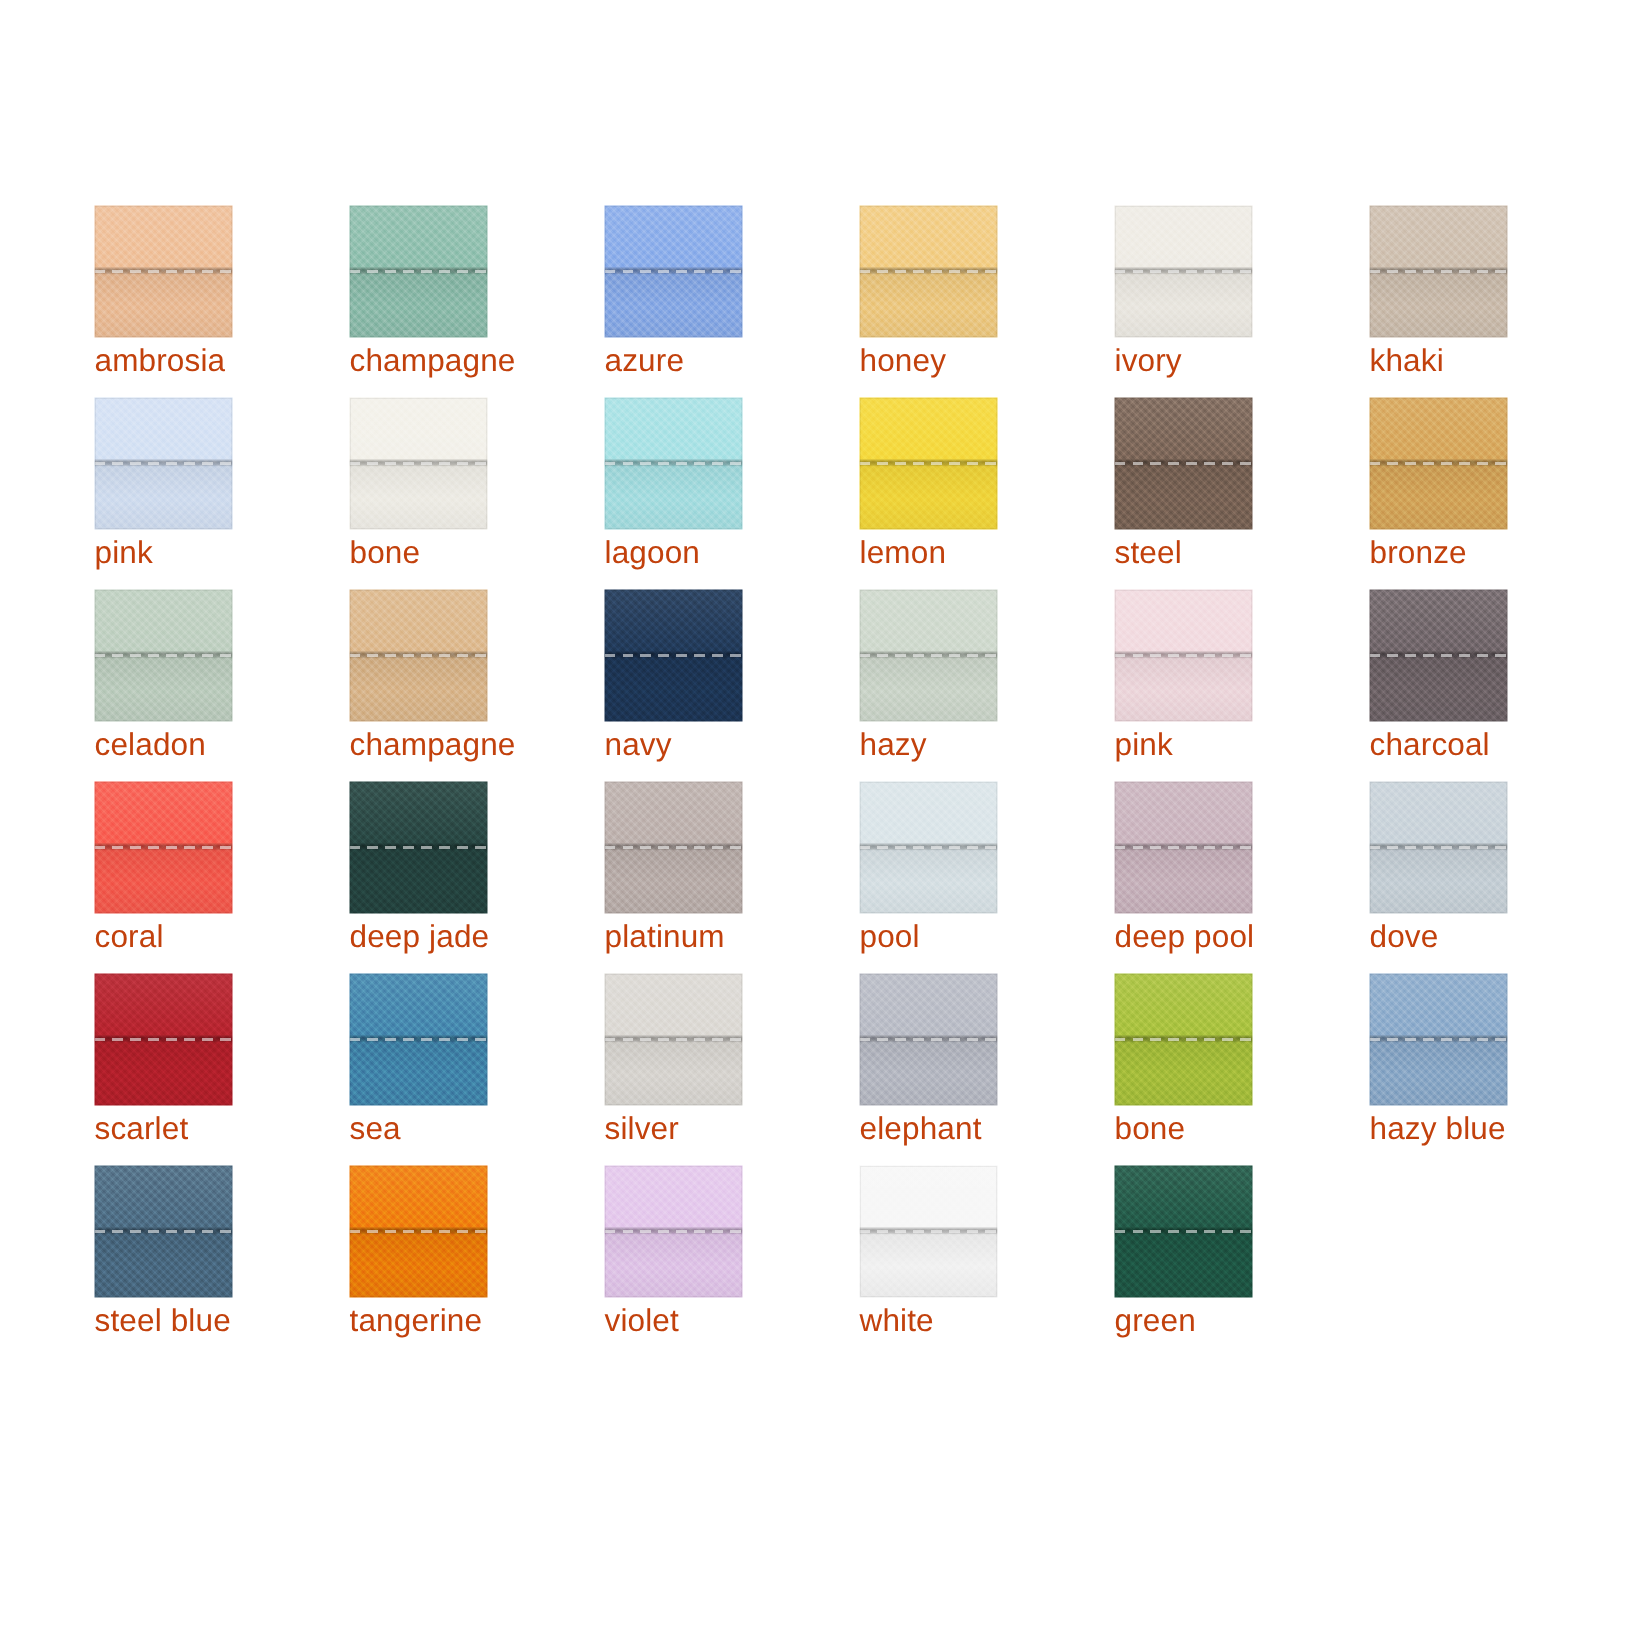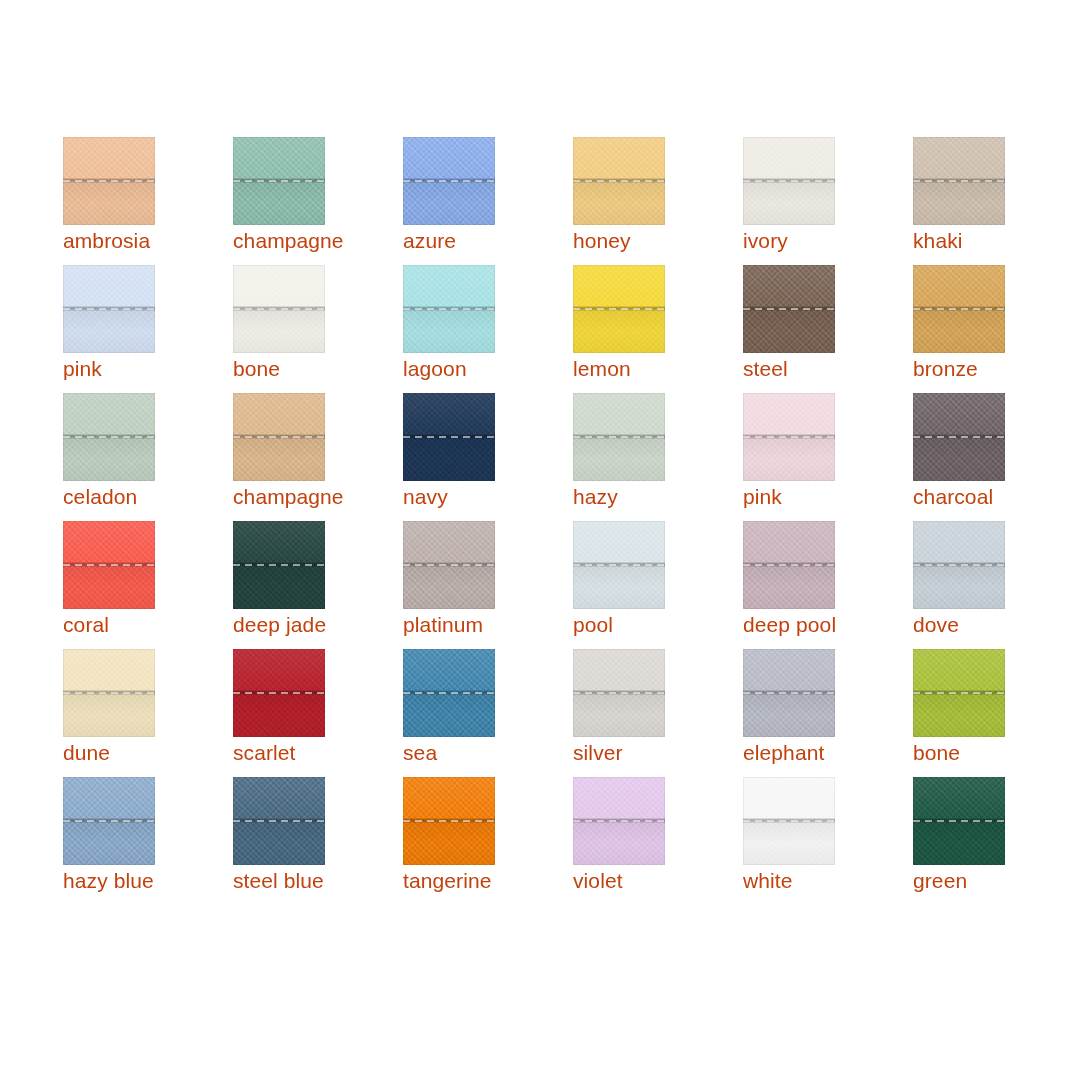--- a/index.html
+++ b/index.html
@@ -390,31 +390,20 @@
         <div class="chip-top"></div>
         <div class="chip-bottom"></div>
         <div class="chip-weave"></div>
         <div class="chip-seam"></div>
         <div class="chip-stitch"></div>
         <div class="chip-edge"></div>
       </div>
       <div class="swatch-label">dove</div>
     </div>
     <div class="swatch-cell">
-      <div class="swatch-chip" style="background-color: rgb(242, 228, 192);">
-        <div class="chip-top"></div>
-        <div class="chip-bottom"></div>
-        <div class="chip-weave"></div>
-        <div class="chip-seam"></div>
-        <div class="chip-stitch"></div>
-        <div class="chip-edge"></div>
-      </div>
-      <div class="swatch-label">dune</div>
-    </div>
-    <div class="swatch-cell">
       <div class="swatch-chip" style="background-color: rgb(181, 32, 43);">
         <div class="chip-top"></div>
         <div class="chip-bottom"></div>
         <div class="chip-weave"></div>
         <div class="chip-seam"></div>
         <div class="chip-stitch"></div>
         <div class="chip-edge"></div>
       </div>
       <div class="swatch-label">scarlet</div>
     </div>

